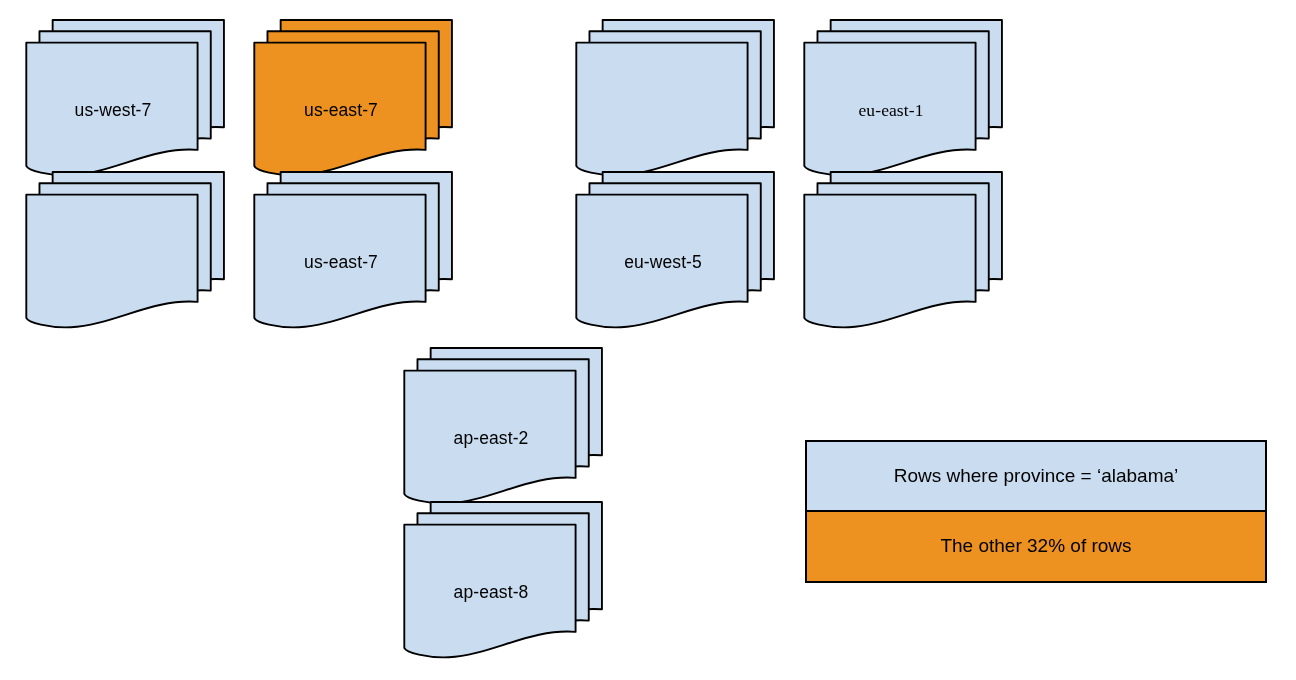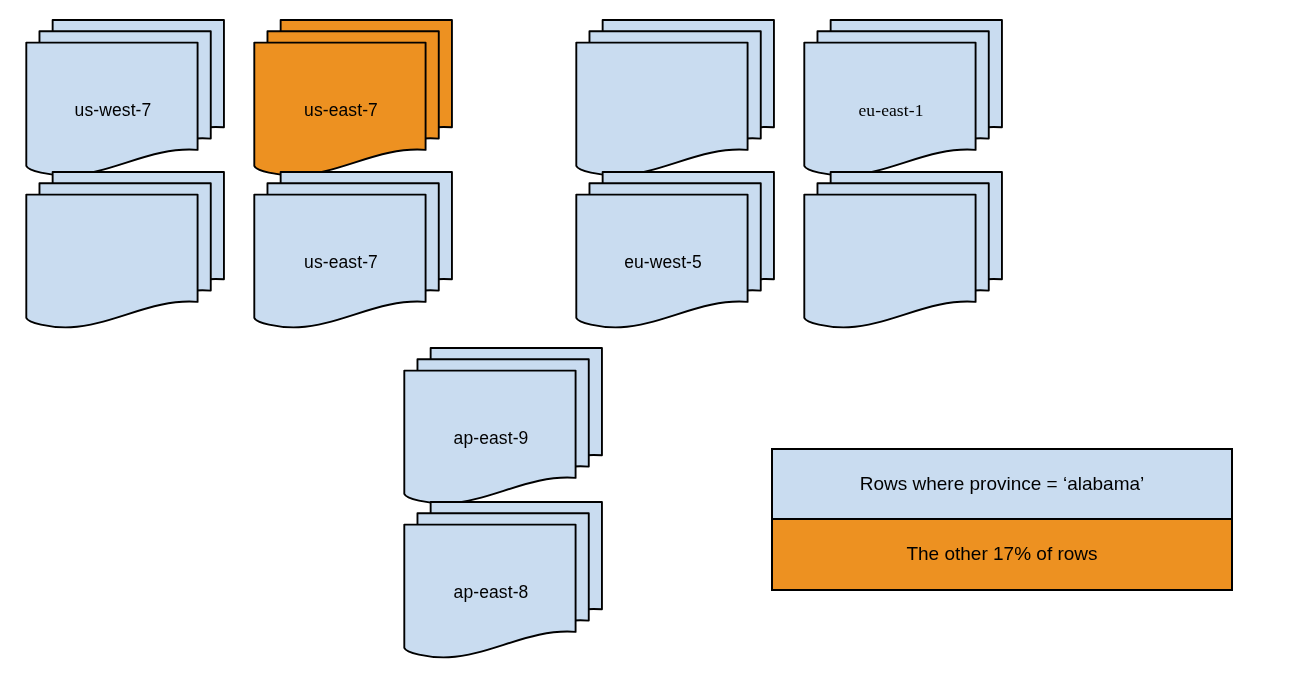--- a/index.html
+++ b/index.html
@@ -43,29 +43,28 @@
     justify-content: center;
     font-size: 17.5px;
     color: #000000;
     letter-spacing: 0.1px;
     pointer-events: none;
     white-space: nowrap;
   }
   
   #legend {
     position: absolute;
-    left: 771px;
+    left: 805px;
     top: 440px;
     width: 462px;
     height: 143px;
     border: 2px solid #000000;
     box-sizing: border-box;
     display: flex;
     flex-direction: column;
-    margin-top: 8px;
   }
   .legend-row {
     flex: 1 1 50%;
     display: flex;
     align-items: center;
     justify-content: center;
     font-size: 19px;
     color: #000000;
     box-sizing: border-box;
     white-space: nowrap;
@@ -139,33 +138,33 @@
           <path d="M 14 12 L 196 12 L 196 126 C 148.68 122, 105 151, 61.32 153 C 37.66 154, 16 148, 14 143 Z" fill="#c9dcf0" stroke="#000000" stroke-width="2" stroke-linejoin="round"></path>
           <path d="M 0 24 L 182 24 L 182 138 C 134.68 134, 91 163, 47.32 165 C 23.66 166, 2 160, 0 155 Z" fill="#c9dcf0" stroke="#000000" stroke-width="2" stroke-linejoin="round"></path>
         </svg>
       </div>
       <div class="doc-stack" style="left: 400px; top: 348px;">
         <svg viewBox="0 0 214 170" width="214" height="170">
           <path d="M 28 0 L 210 0 L 210 114 C 162.68 110, 119 139, 75.32 141 C 51.66 142, 30 136, 28 131 Z" fill="#c9dcf0" stroke="#000000" stroke-width="2" stroke-linejoin="round"></path>
           <path d="M 14 12 L 196 12 L 196 126 C 148.68 122, 105 151, 61.32 153 C 37.66 154, 16 148, 14 143 Z" fill="#c9dcf0" stroke="#000000" stroke-width="2" stroke-linejoin="round"></path>
           <path d="M 0 24 L 182 24 L 182 138 C 134.68 134, 91 163, 47.32 165 C 23.66 166, 2 160, 0 155 Z" fill="#c9dcf0" stroke="#000000" stroke-width="2" stroke-linejoin="round"></path>
         </svg>
-        <div class="doc-label" style="transform: translate(0px, 24px);">ap-east-9</div>
+        <div class="doc-label" style="transform: translate(0px, 24px);">ap-east-2</div>
       </div>
       <div class="doc-stack" style="left: 400px; top: 502px;">
         <svg viewBox="0 0 214 170" width="214" height="170">
           <path d="M 28 0 L 210 0 L 210 114 C 162.68 110, 119 139, 75.32 141 C 51.66 142, 30 136, 28 131 Z" fill="#c9dcf0" stroke="#000000" stroke-width="2" stroke-linejoin="round"></path>
           <path d="M 14 12 L 196 12 L 196 126 C 148.68 122, 105 151, 61.32 153 C 37.66 154, 16 148, 14 143 Z" fill="#c9dcf0" stroke="#000000" stroke-width="2" stroke-linejoin="round"></path>
           <path d="M 0 24 L 182 24 L 182 138 C 134.68 134, 91 163, 47.32 165 C 23.66 166, 2 160, 0 155 Z" fill="#c9dcf0" stroke="#000000" stroke-width="2" stroke-linejoin="round"></path>
         </svg>
         <div class="doc-label" style="transform: translate(0px, 24px);">ap-east-8</div>
       </div>
     </div>
 
   <div id="legend">
     <div class="legend-row top" style="background: rgb(201, 220, 240);">
       <span>Rows where province = ‘alabama’</span>
     </div>
     <div class="legend-row bottom" style="background: rgb(237, 145, 33);">
-      <span>The other 17% of rows</span>
+      <span>The other 32% of rows</span>
     </div>
   </div>
 </div>
 
 </body></html>

